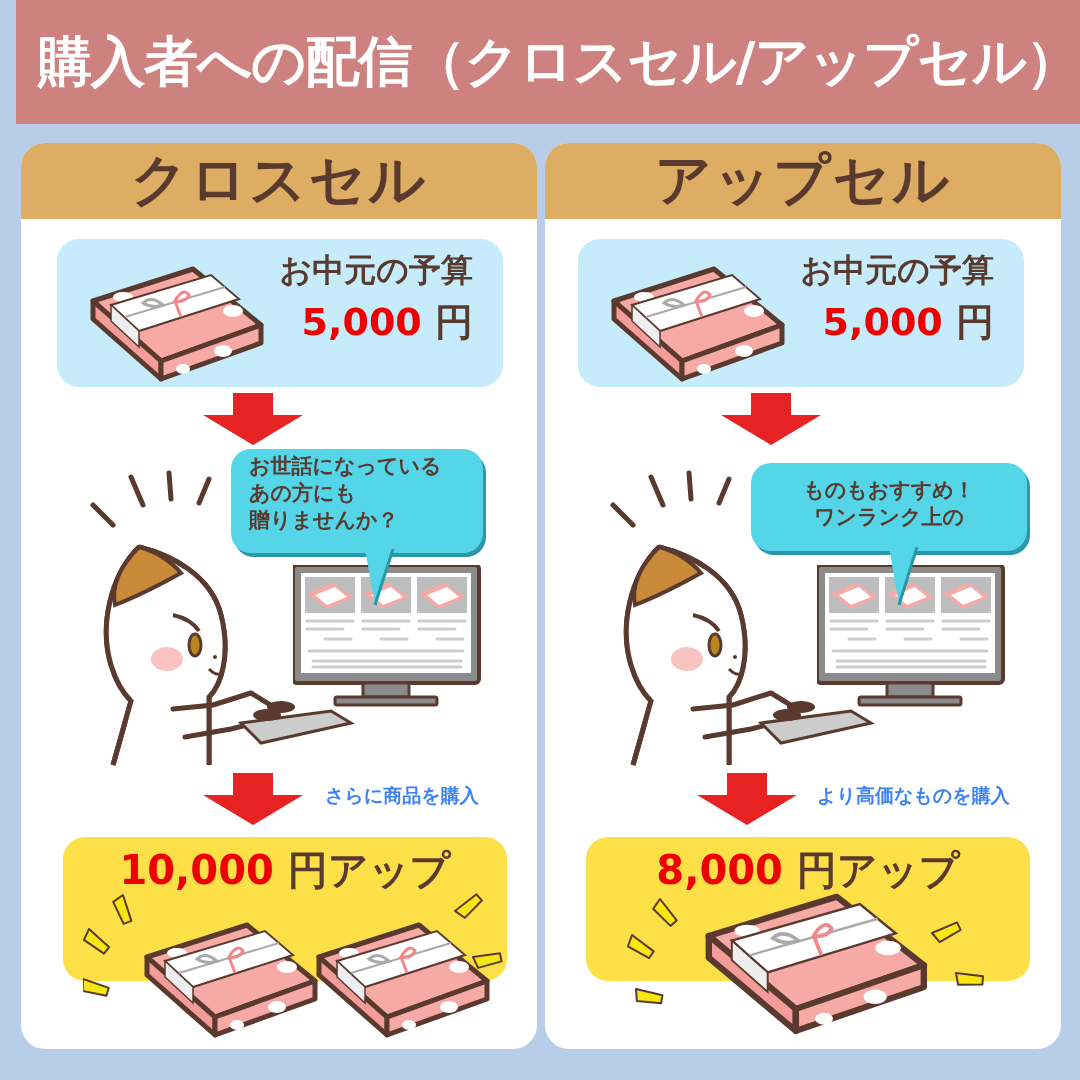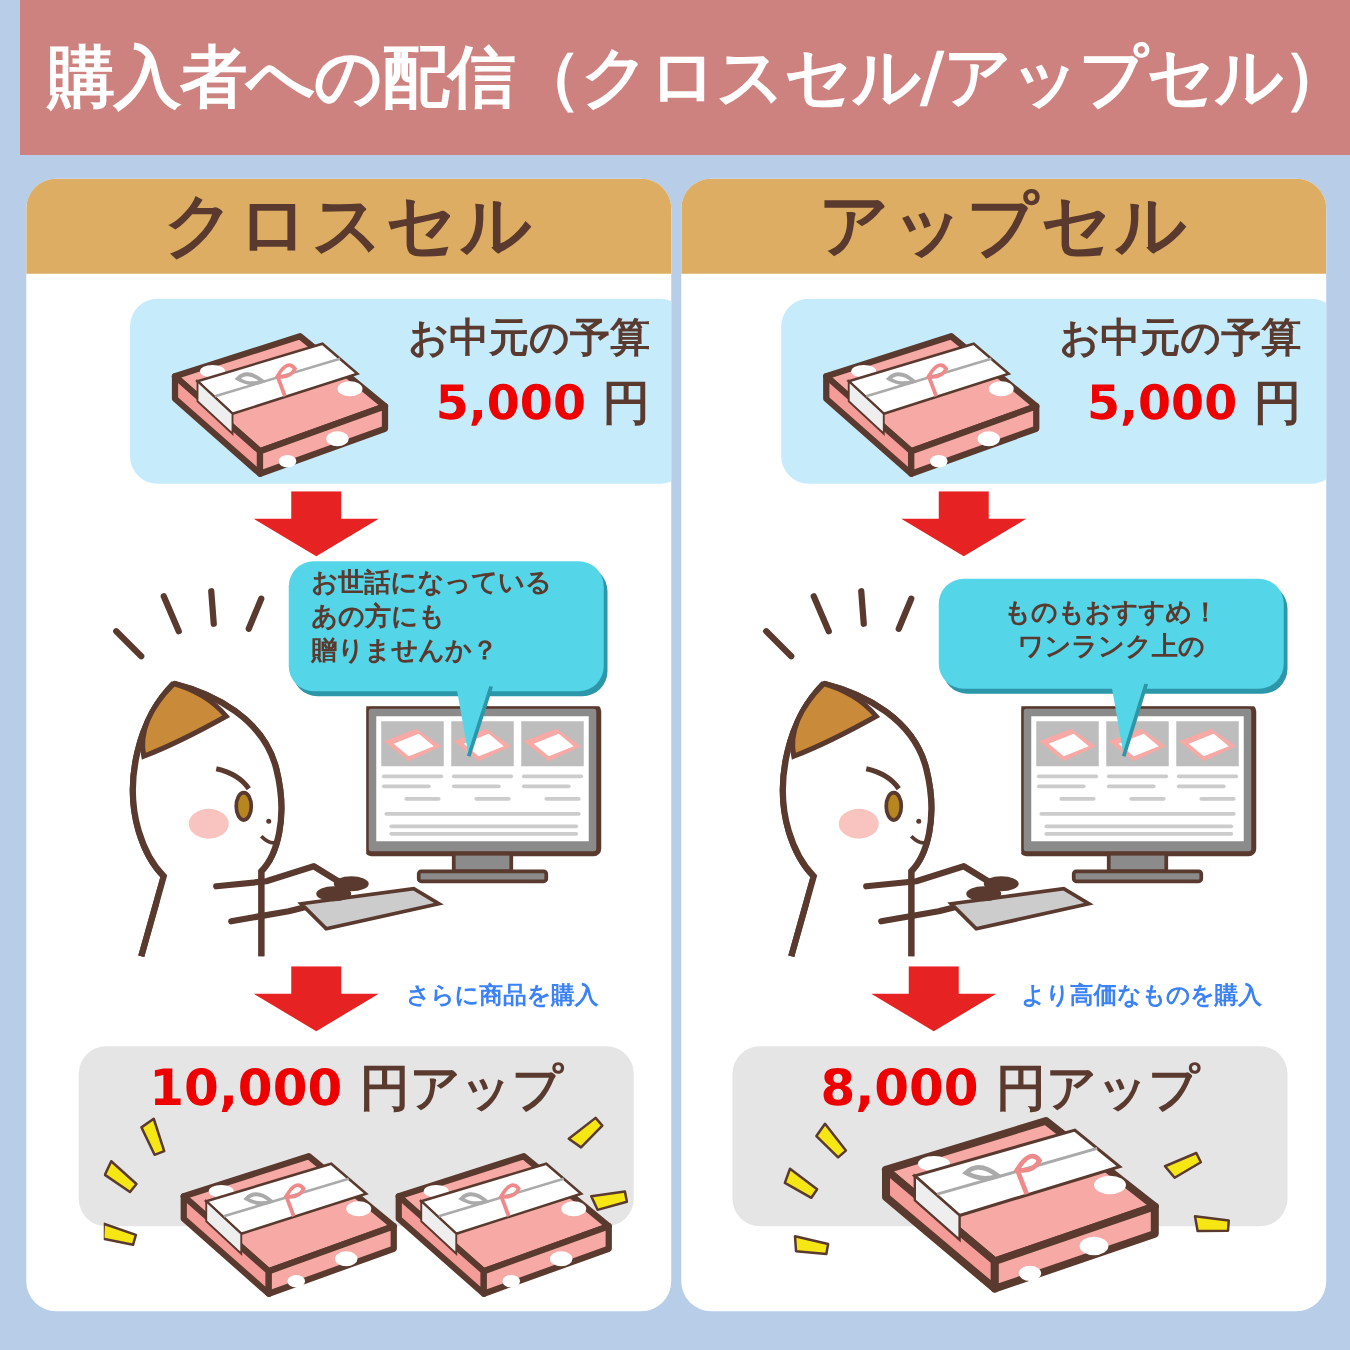--- a/index.html
+++ b/index.html
@@ -21,21 +21,21 @@
   .panel.right { left: 545px; }
 
   .panel-header {
     height: 76px; background: #dcad62;
     display: flex; align-items: center; justify-content: center;
     color: #5a3a2e; font-size: 56px; font-weight: bold; letter-spacing: 2px;
   }
 
   .budget-box {
     position: absolute; top: 96px; left: 36px; width: 446px; height: 148px;
-    background: #c6ecfc; border-radius: 22px; margin-left: 47px;
+    background: #c6ecfc; border-radius: 22px;
   }
   .panel.right .budget-box { left: 33px; }
   .budget-label {
     position: absolute; right: 30px; top: 10px;
     color: #5a3a2e; font-size: 32px; font-weight: bold;
   }
   .budget-amount {
     position: absolute; right: 30px; top: 58px;
     font-size: 38px; font-weight: bold; color: #5a3a2e; text-align: center;
   }
@@ -55,21 +55,21 @@
   .speech-tail { position: absolute; }
 
   .scene { position: absolute; }
 
   .caption {
     position: absolute; color: #3b82f6; font-weight: bold; font-size: 19px;
   }
 
   .result-box {
     position: absolute; top: 694px; left: 42px; width: 444px; height: 144px;
-    background: #e5e5e5; border-radius: 22px;
+    background: #fde047; border-radius: 22px;
   }
   .panel.right .result-box { left: 41px; }
   .result-text {
     position: absolute; top: 6px; left: 0; width: 100%; text-align: center;
     font-size: 40px; font-weight: bold; color: #5a3a2e;
   }
 </style>
 </head>
 <body>
 

